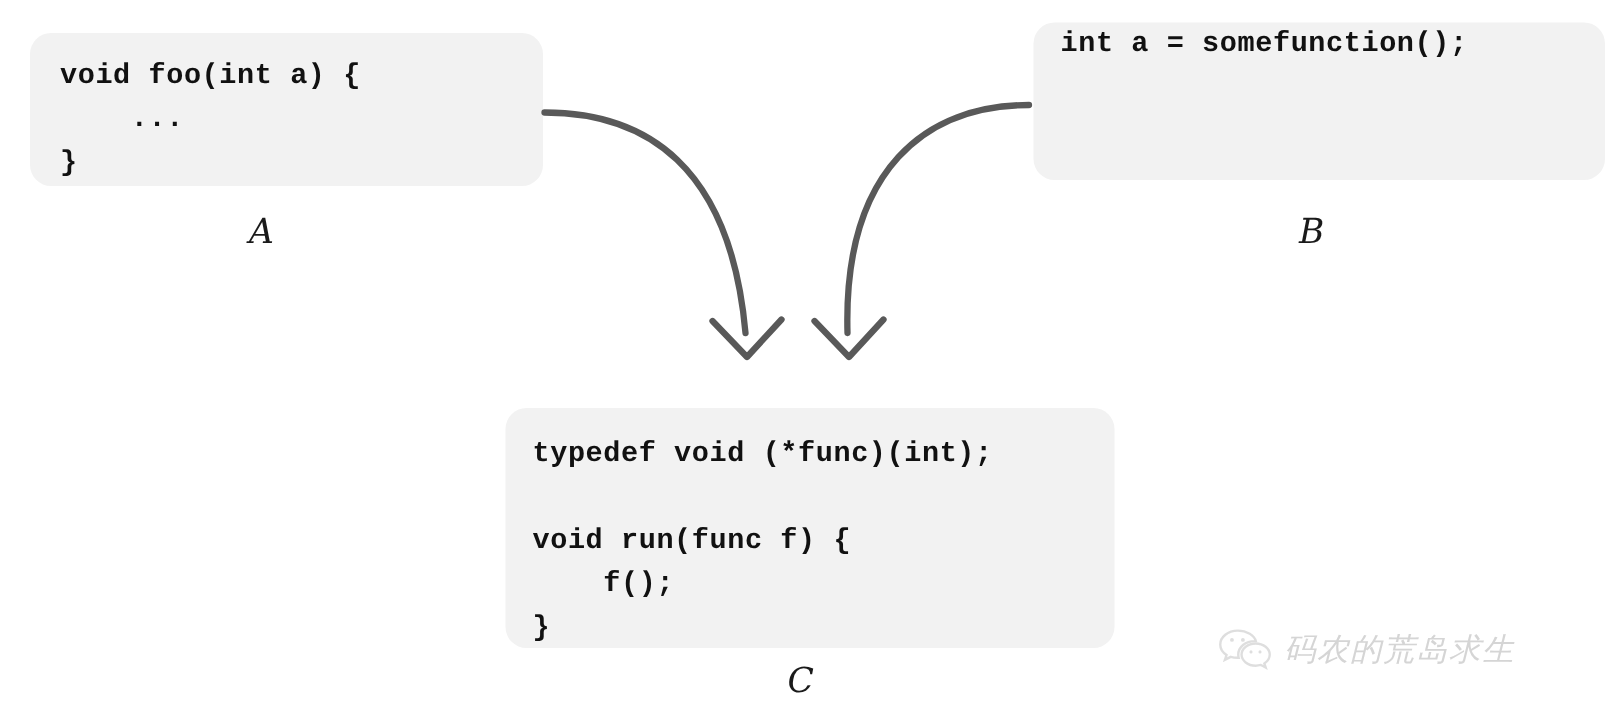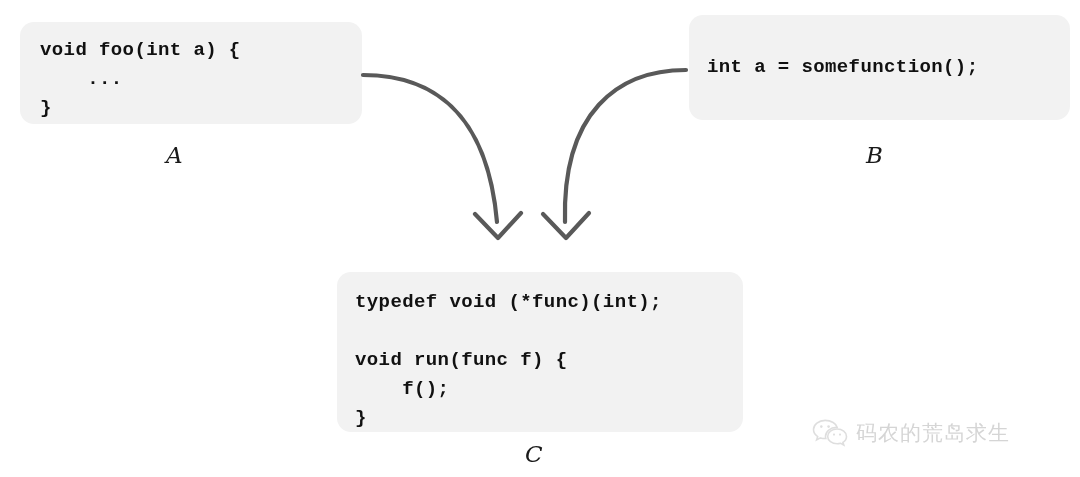--- a/index.html
+++ b/index.html
@@ -41,21 +41,20 @@
     padding: 14px 0 0 20px;
   }
   
   #box-b {
     left: 689px;
     top: 15px;
     width: 381px;
     height: 105px;
     padding: 0 0 0 18px;
     display: flex;
-    align-items: center;
   }
   
   #box-c {
     left: 337px;
     top: 272px;
     width: 406px;
     height: 160px;
     padding: 16px 0 0 18px;
   }
   .fig-label {
@@ -97,20 +96,21 @@
     opacity: 0.92;
     user-select: none;
   }
   #wechat-icon { display: block; }
   #watermark-text {
     font-family: "DejaVu Sans", "Liberation Sans", sans-serif;
     font-size: 21px;
     color: #d2d2d2;
     letter-spacing: 1px;
     white-space: nowrap;
+    font-style: italic;
   }
 </style>
 </head>
 <body>
 
 <div id="canvas">
 
   <div class="code-box" id="box-a">
     <pre class="code-text">void foo(int a) {
     ...

